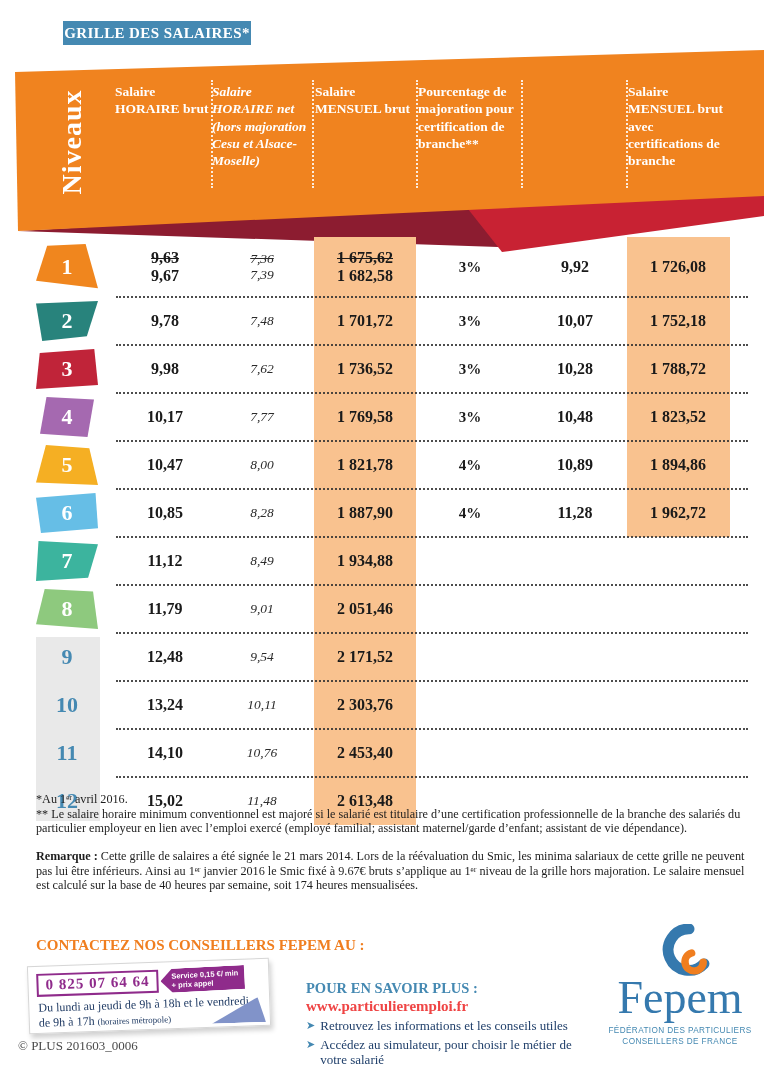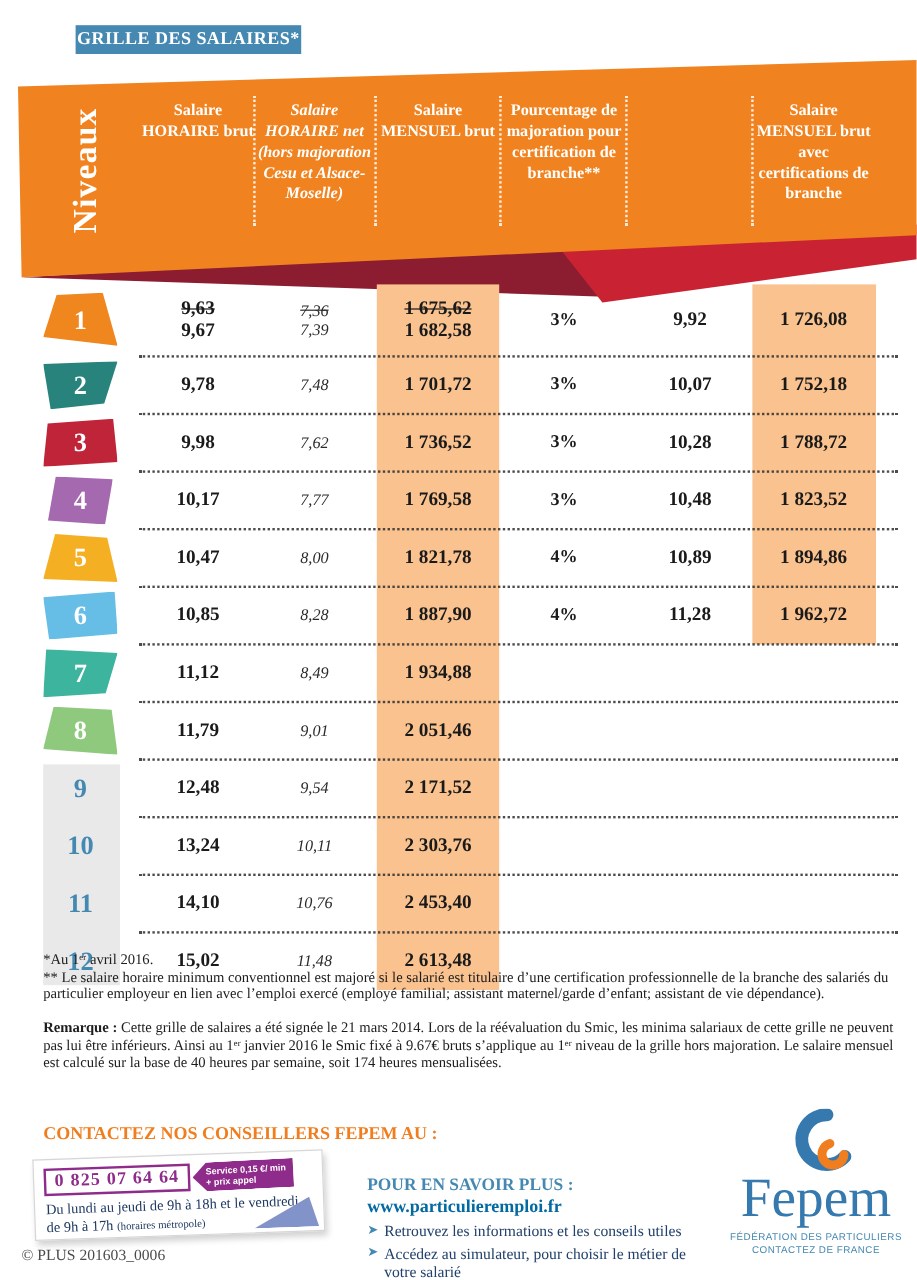--- a/index.html
+++ b/index.html
@@ -6,21 +6,21 @@
   .page{position:relative;width:764px;height:1067px;background:#fff;overflow:hidden;
         font-family:"Liberation Serif","DejaVu Serif",serif;color:#1d1d1d;}
 
   
   .title{position:absolute;left:63px;top:21px;width:188px;height:24px;
          color:#fff;font-weight:bold;font-size:15px;letter-spacing:.4px;
          display:flex;align-items:center;justify-content:center;}
 
   
   .ribbon-svg{position:absolute;left:0;top:0;}
-  .hlabel{position:absolute;top:83px;text-align:center;color:#fff;font-weight:bold;
+  .hlabel{position:absolute;top:83px;color:#fff;font-weight:bold;
           font-size:13.5px;line-height:1.28;}
   .hlabel.itl{font-style:italic;font-weight:600;}
   .vsep{position:absolute;top:80px;height:108px;border-left:2px dotted rgba(255,255,255,.85);}
   .niveaux{position:absolute;left:8px;top:120px;width:140px;height:44px;transform:rotate(-90deg);
            text-align:center;color:#fff;font-weight:bold;font-size:28px;letter-spacing:1px;}
 
   
   .band{position:absolute;}
   #band3{left:314px;top:237px;width:102px;height:588px;}
   #band6{left:627px;top:237px;width:103px;height:300px;}
@@ -56,21 +56,21 @@
   .rate-badge{margin-left:2px;background:#8F2B8B;color:#fff;font-family:"Liberation Sans",sans-serif;
               font-weight:bold;font-size:7.5px;line-height:1.2;padding:3px 6px 3px 11px;
               clip-path:polygon(0 50%,14% 0,100% 0,100% 100%,14% 100%);transform:rotate(-1deg);}
   .hours{margin:4px 0 0 9px;color:#1F3A63;font-size:12px;line-height:1.25;width:220px;}
   .hours small{font-size:9px;}
   .fold{position:absolute;right:4px;bottom:3px;width:54px;height:25px;
         clip-path:polygon(0 100%,86% 0,100% 100%);}
 
   .info{position:absolute;left:306px;top:980px;width:270px;}
   .info-heading{color:#4589B2;font-weight:bold;font-size:14.5px;}
-  .url{color:#0369a1;font-weight:bold;font-size:15px;margin-top:1px;cursor:pointer;}
+  .url{color:#ef4444;font-weight:bold;font-size:15px;margin-top:1px;cursor:pointer;}
   .bullet{display:flex;margin-top:3px;color:#21406B;font-size:13px;line-height:1.2;}
   .bullet .arrow{color:#4589B2;font-size:11px;margin:1px 5px 0 0;}
 
   .logo{position:absolute;left:596px;top:924px;width:168px;text-align:center;}
   .logo .swirl{margin-left:58px;display:block;}
   .wordmark{font-size:46px;color:#3579AE;line-height:.95;margin-top:-6px;}
   .tagline{margin-top:5px;font-family:"Liberation Sans",sans-serif;font-size:8.2px;
            color:#4589B2;letter-spacing:.4px;line-height:1.4;}
 
   .copyright{position:absolute;left:18px;top:1038px;font-size:13px;color:#4a4a4a;}
@@ -289,19 +289,19 @@
   </div>
 
   <div class="logo">
     <svg class="swirl" width="62" height="58" viewBox="0 0 70 70">
       <path d="M40 6 A25 25 0 1 0 58 48" fill="none" stroke="#3579AE" stroke-width="13" stroke-linecap="round"></path>
       <path d="M43 35 A11 11 0 1 0 57 46" fill="none" stroke="#F07E1F" stroke-width="9" stroke-linecap="round"></path>
     </svg>
     <div class="wordmark">Fepem</div>
     <div class="tagline">
       <span>FÉDÉRATION DES PARTICULIERS</span><br>
-      <span>CONTACTEZ DE FRANCE</span>
+      <span>CONSEILLERS DE FRANCE</span>
     </div>
   </div>
 
   <div class="copyright">© PLUS 201603_0006</div>
 
 </div>
 
 </body></html>

